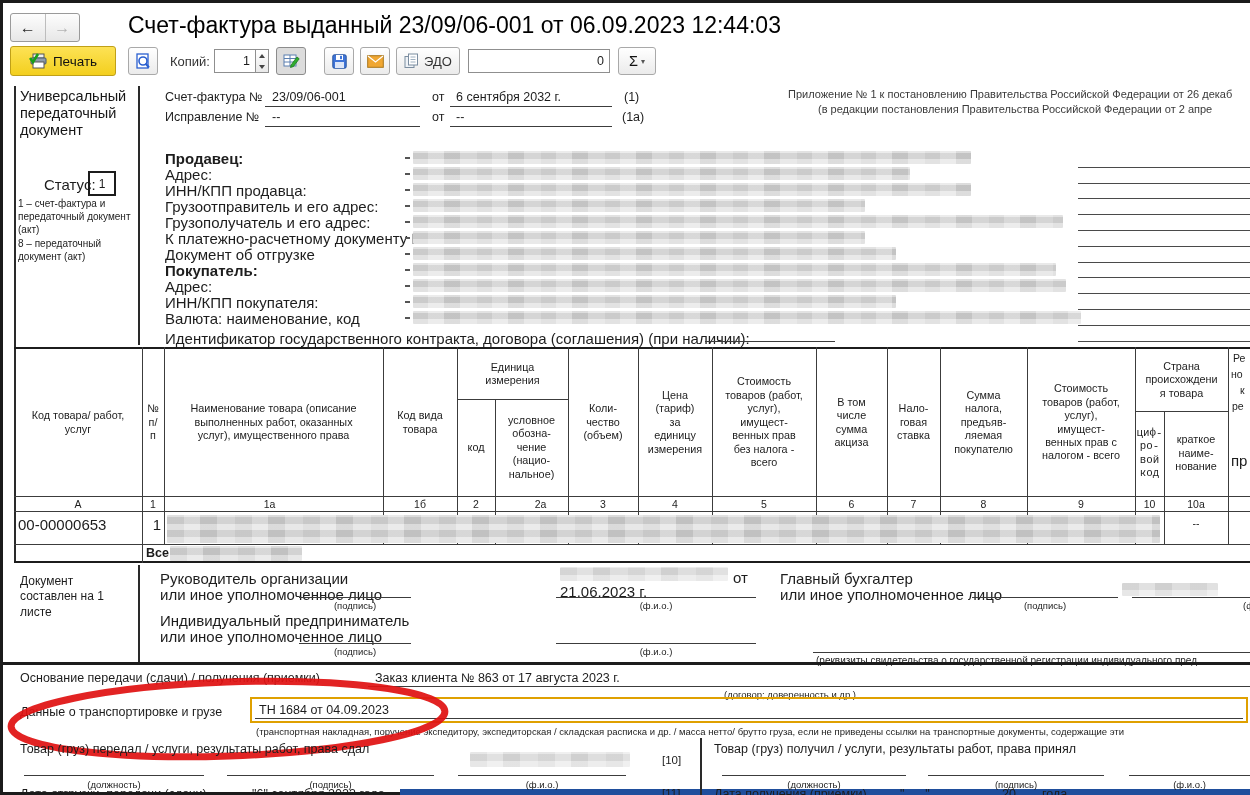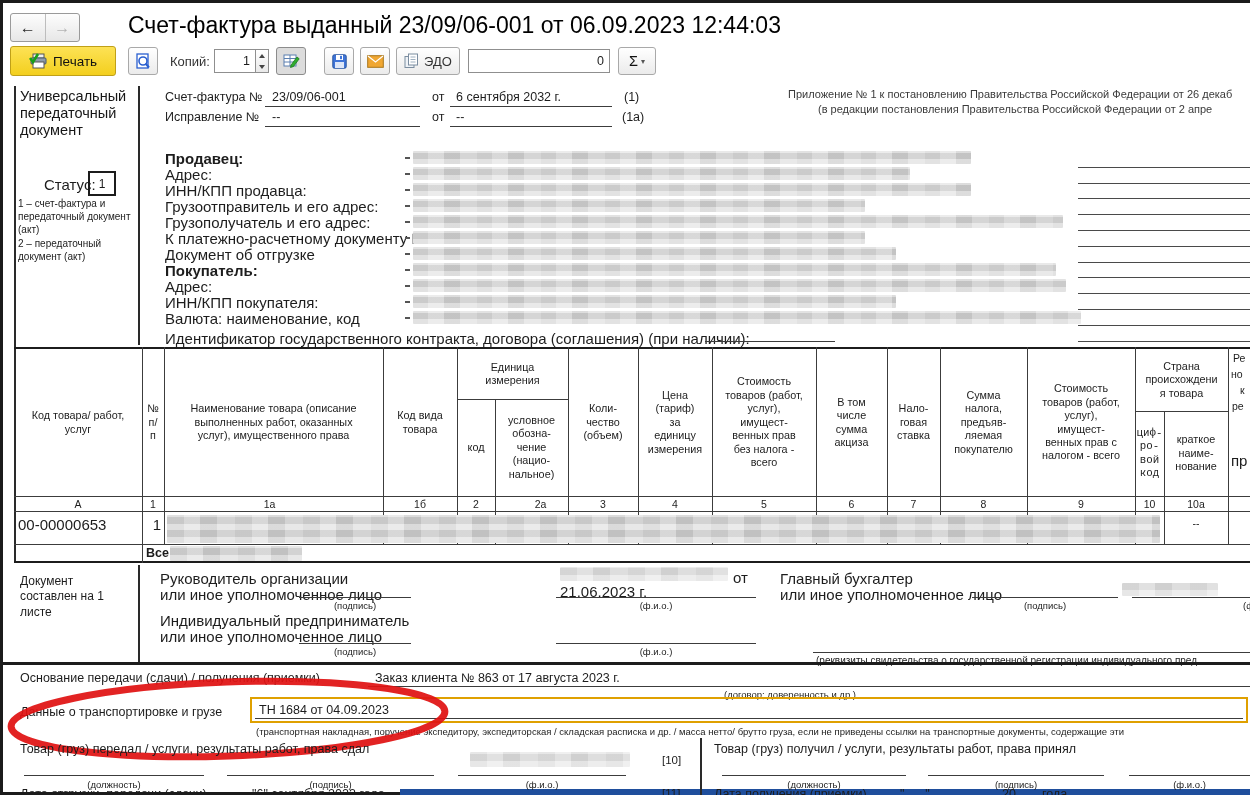--- a/index.html
+++ b/index.html
@@ -144,21 +144,21 @@
   <span style="font-size:8px;color:#555;">▾</span>
 </div>
 
 <div class="vl" style="left:14px;top:86px;width:2px;height:477px;background:#2a2a2a;"></div>
 <div class="a" style="left:20px;top:88px;width:116px;font-size:14.5px;line-height:1.18;color:#161616;">Универсальный передаточный документ</div>
 <div class="a txt" style="left:20px;top:176px;margin-left:24px;">Статус:</div>
 <div class="a" style="left:88px;top:171px;width:24px;height:21px;border:2px solid #1c1c1c;display:flex;align-items:center;justify-content:center;">
   <span style="font-size:12px;">1</span>
 </div>
 <div class="a" style="left:18px;top:197px;width:116px;font-size:10px;line-height:1.3;color:#222;">1 – счет-фактура и передаточный документ (акт)</div>
-<div class="a" style="left:18px;top:237px;width:116px;font-size:10px;line-height:1.3;color:#222;">2 – передаточный документ (акт)</div>
+<div class="a" style="left:18px;top:237px;width:116px;font-size:10px;line-height:1.3;color:#222;">8 – передаточный документ (акт)</div>
 <div class="vl" style="left:138px;top:86px;width:2px;height:259px;background:#2a2a2a;"></div>
 
 <div class="a cap" style="left:788px;top:88px;font-size:11px;color:#3a3a3a;">Приложение № 1 к постановлению Правительства Российской Федерации от 26 декаб</div>
 <div class="a cap" style="left:818px;top:103px;font-size:11px;color:#3a3a3a;">(в редакции постановления Правительства Российской Федерации от 2 апре</div>
 
 <div class="a txt t13" style="left:165px;top:90px;">Счет-фактура №</div>
 <div class="a txt t13" style="left:272px;top:90px;">23/09/06-001</div>
 <div class="hl" style="left:265px;top:106px;width:155px;"></div>
 <div class="a txt t13" style="left:432px;top:90px;">от</div>
 <div class="a txt t13" style="left:456px;top:90px;">6 сентября 2032 г.</div>

